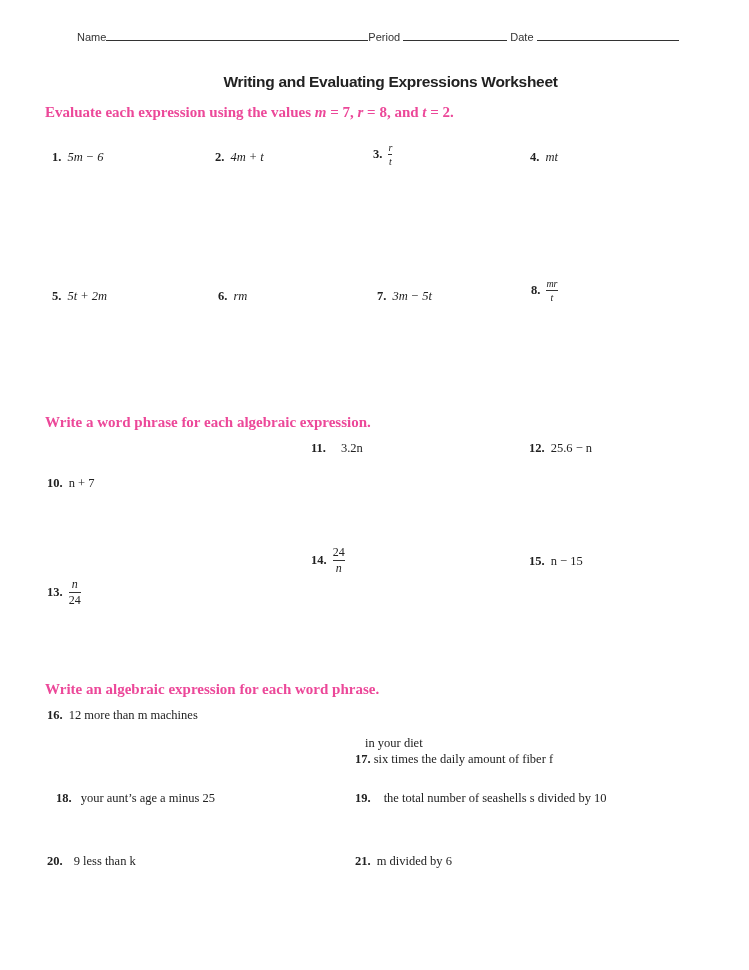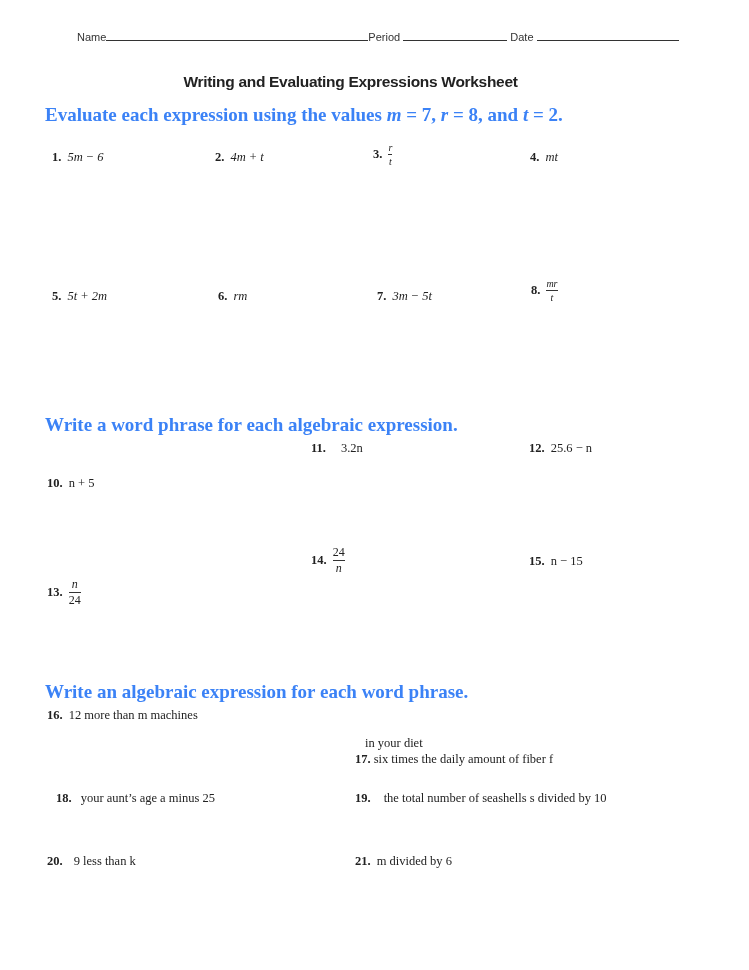--- a/index.html
+++ b/index.html
@@ -1,21 +1,21 @@
 <!DOCTYPE html>
 <html><head>
   <meta charset="utf-8">
   <style>
     html, body { margin: 0; padding: 0; background: #ffffff; }
     body { width: 749px; height: 970px; position: relative; overflow: hidden; color: #222; }
     .abs { position: absolute; }
     .hdr { font-family: "Liberation Sans", sans-serif; font-size: 11px; color: #333; white-space: nowrap; }
     .line { display: inline-block; border-bottom: 1px solid #333; vertical-align: baseline; height: 10px; }
-    .title { font-family: "Liberation Sans", sans-serif; font-size: 15.5px; font-weight: bold; color: #222; left: 0; width: 701px; text-align: center; top: 73px; letter-spacing: -0.3px; }
-    .instr { font-family: "Liberation Serif", serif; font-size: 19px; font-weight: bold; color: #3b82f6; white-space: nowrap; }
+    .title { font-family: "Liberation Sans", sans-serif; font-size: 15.5px; font-weight: bold; color: #222; left: 0; width: 701px; text-align: center; top: 73px; letter-spacing: -0.3px; padding-left: 40px; }
+    .instr { font-family: "Liberation Serif", serif; font-size: 15px; font-weight: bold; color: #ec4899; white-space: nowrap; }
     .prob { font-family: "Liberation Serif", serif; font-size: 12.5px; color: #222; white-space: nowrap; display: flex; align-items: center; }
     .num { font-weight: bold; margin-right: 6px; }
     .it { font-style: italic; }
     .frac { display: inline-flex; flex-direction: column; align-items: center; font-size: 10px; line-height: 11px; font-style: italic; }
     .frac .bar { width: 100%; border-top: 1px solid #333; margin: 1px 0; }
     .frac.big { font-size: 12px; line-height: 13px; font-style: normal; }
     .frac .it { font-style: italic; }
   </style>
 </head>
 <body>
@@ -72,21 +72,21 @@
     <span>mr</span>
     <span class="bar"></span>
     <span>t</span>
   </span>
 </div>
 
 <div class="abs instr" style="left:45px; top:414px;">Write a word phrase for each algebraic expression.</div>
 
 <div class="abs prob" style="left:47px; top:439px;margin-top:37px;">
   <span class="num">10.</span>
-  <span>n + 5</span>
+  <span>n + 7</span>
 </div>
 <div class="abs prob" style="left:311px; top:441px;gap:9px;">
   <span class="num">11.</span>
   <span>3.2n</span>
 </div>
 <div class="abs prob" style="left:529px; top:441px;">
   <span class="num">12.</span>
   <span>25.6 − n</span>
 </div>
 

